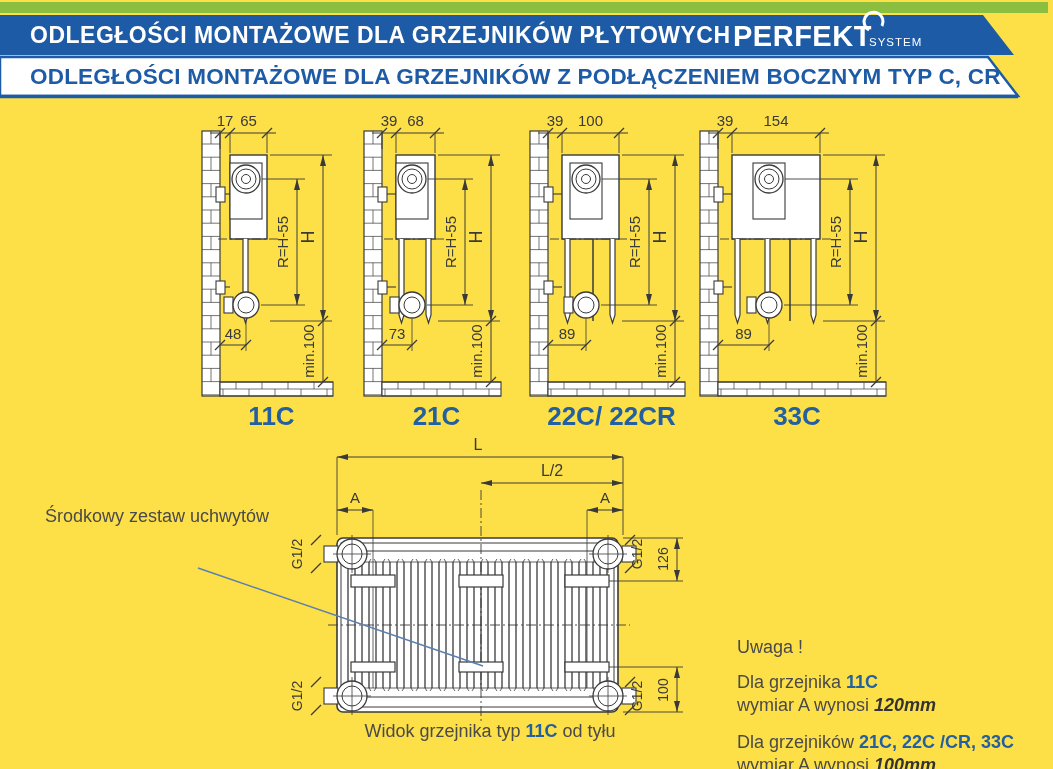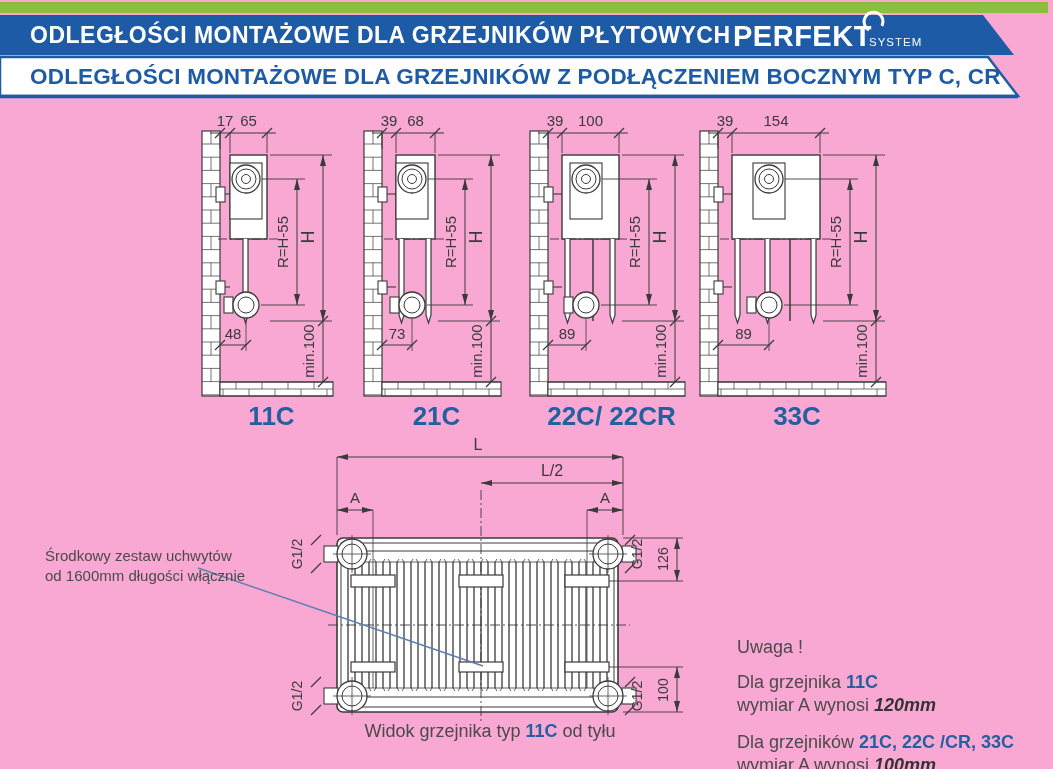--- a/index.html
+++ b/index.html
@@ -1,24 +1,24 @@
 <!DOCTYPE html>
 <html><head>
 <meta charset="utf-8">
 <style>
   html,body{margin:0;padding:0;background:#fff;}
-  #page{position:relative;width:1053px;height:769px;background:#f9a8d4;overflow:hidden;
+  #page{position:relative;width:1053px;height:769px;background:#fde047;overflow:hidden;
         font-family:"Liberation Sans",sans-serif;}
   svg{font-family:"Liberation Sans",sans-serif;}
   .abs{position:absolute;}
   .t1{fill:#ffffff;font-size:23px;font-weight:bold;letter-spacing:.5px;}
   .t2{fill:#1e5ba6;font-size:22.5px;font-weight:bold;letter-spacing:.2px;}
   .logo{fill:#ffffff;font-size:29px;font-weight:bold;letter-spacing:.5px;}
   .logosub{fill:#ffffff;font-size:11.5px;letter-spacing:1px;}
-  .note{color:#4a4a4a;font-size:15px;line-height:1.33;margin-top:41px;}
+  .note{color:#4a4a4a;font-size:18px;line-height:1.33;}
   .blue{color:#24609f;font-weight:bold;}
   .bold{color:#333;font-weight:bold;font-style:italic;}
   .caption{color:#4a4a4a;font-size:18px;text-align:center;}
   .notes{color:#4a4a4a;font-size:18px;line-height:1.28;}
   .notes .warn{margin-bottom:12px;}
   .notes p{margin:0 0 14px 0;}
 </style>
 </head>
 <body>
 
@@ -610,21 +610,20 @@
         <text x="390" y="255" font-size="14" text-anchor="middle" fill="#3a3a3a" transform="rotate(-90 390 255)">100</text>
       </svg>
     </div>
 
   <svg class="abs" style="left:190px;top:560px;pointer-events:none" width="300" height="115">
     <line x1="8" y1="8" x2="293" y2="106" stroke="#5b7fae" stroke-width="1.4"></line>
   </svg>
 
   <div class="abs note" style="left:45px;top:505px;width:280px">
     <div>Środkowy zestaw uchwytów</div>
-    <div>od 1600mm długości włącznie</div>
   </div>
 
   <div class="abs notes" style="left:737px;top:636px;width:300px">
     <div class="warn">Uwaga !</div>
     <p><span>Dla grzejnika </span><span class="blue">11C</span><br>
       <span>wymiar A wynosi </span><span class="bold">120mm</span></p>
     <p><span>Dla grzejników </span><span class="blue">21C, 22C /CR, 33C</span><br>
       <span>wymiar A wynosi </span><span class="bold">100mm</span></p>
   </div>
 

